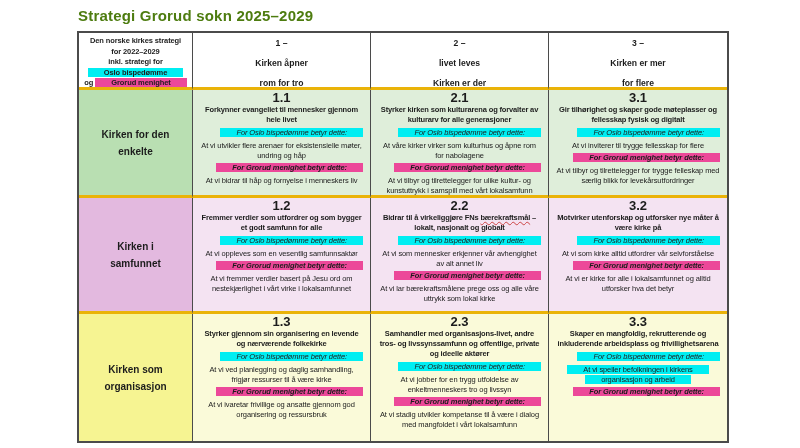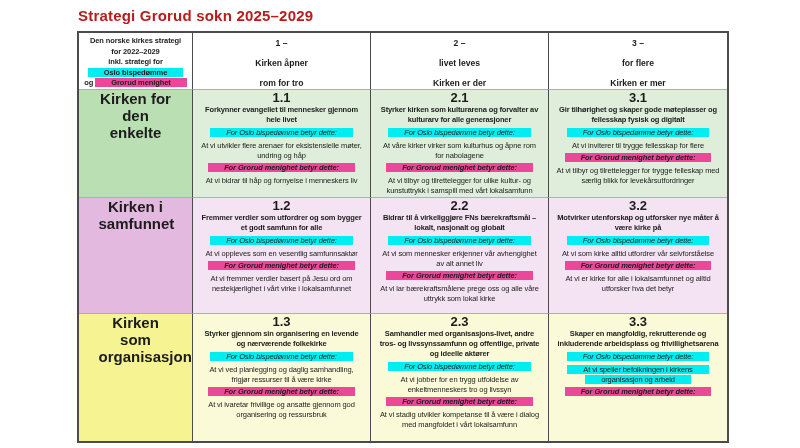--- a/index.html
+++ b/index.html
@@ -1,56 +1,56 @@
 <!DOCTYPE html>
 <html><head>
 <meta charset="utf-8">
 <style>
   html,body { margin:0; padding:0; background:#fff; }
   body { font-family:"Liberation Sans", sans-serif; color:#1c1c1c; }
   .page { position:relative; width:800px; height:448px; background:#fff; overflow:hidden; }
 
   .title { position:absolute; left:78px; top:7px; margin:0; font-size:15px;
-           font-weight:600; letter-spacing:.2px; color:#b91c1c; }
+           font-weight:600; letter-spacing:.2px; color:#4d7c0f; }
 
   .tbl { position:absolute; left:77px; top:31px;
          display:grid;
          grid-template-columns:114px 178px 178px 178px;
          grid-template-rows:57px 108px 116px 127px;
          border:2px solid #4b4b4b; }
 
-  .cell { box-sizing:border-box; border-right:1px solid #4b4b4b; border-bottom:1px solid #eab308;
+  .cell { box-sizing:border-box; border-right:1px solid #4b4b4b; border-bottom:3px solid #eab308;
           overflow:hidden; text-align:center; background:#fff; }
   .cell:nth-child(4n) { border-right:none; }
   .cell:nth-child(n+13) { border-bottom:none; }
 
   
   .corner { font-weight:bold; font-size:7.5px; line-height:10.6px; padding:3px 2px 0; letter-spacing:-.1px; }
   .colhead { font-weight:bold; font-size:8.6px; padding-top:5px; }
   .colhead > div { margin-bottom:10px; }
 
   
-  .rowhead { display:flex; align-items:flex-start; justify-content:center;
-             font-weight:bold; font-size:15px; }
+  .rowhead { display:flex; align-items:center; justify-content:center;
+             font-weight:bold; font-size:10px; }
   .rowhead > span { display:inline-block; width:74px; line-height:17px; text-align:center; }
 
   
   .body { font-size:7.5px; line-height:10px; letter-spacing:-.1px; padding:3px 7px 0; }
   .num { font-weight:bold; font-size:13px; margin-bottom:2px;text-align:center; }
   .heading { font-weight:bold; font-size:7.5px; line-height:10px; margin-bottom:3px; letter-spacing:-.15px; }
-  .lbl { margin:2px 0 3px; }
+  .lbl { margin:2px 0 3px;text-align:right; }
   .txt { margin-bottom:2px; }
 
   .hl { padding:0 16px; box-decoration-break:clone; -webkit-box-decoration-break:clone; }
   .hl-cyan { background:#00eef2; }
   .hl-yellow { background:#ec4899; }
   .lbl-oslo { font-style:italic; }
   .lbl-grorud { font-style:italic; font-weight:bold; }
 
-  .u-red { text-decoration-style:wavy; text-decoration-color:#c44;
+  .u-red { text-decoration:underline; text-decoration-style:wavy; text-decoration-color:#c44;
            text-decoration-thickness:1px; text-underline-offset:1px; }
 
   
   .bg-green-h { background:#b9dfb2; }
   .bg-green   { background:#dfeeda; }
   .bg-pink-h  { background:#e3b9df; }
   .bg-pink    { background:#f4e3f2; }
   .bg-yel-h   { background:#f6f492; }
   .bg-yel     { background:#fafad9; }
 </style>
@@ -76,22 +76,22 @@
       <div>Kirken åpner</div>
       <div>rom for tro</div>
     </div>
     <div class="cell colhead">
       <div>2 –</div>
       <div>livet leves</div>
       <div>Kirken er der</div>
     </div>
     <div class="cell colhead">
       <div>3 –</div>
+      <div>Kirken er mer</div>
       <div>for flere</div>
-      <div>Kirken er mer</div>
     </div>
 
     <div class="cell rowhead bg-green-h">
       <span>Kirken for den enkelte</span>
     </div>
 
     <div class="cell body bg-green">
       <div class="num">1.1</div>
       <div class="heading">Forkynner evangeliet til mennesker gjennom hele livet</div>
       <div class="lbl"><span class="hl hl-cyan lbl-oslo">For Oslo bispedømme betyr dette:</span></div>

